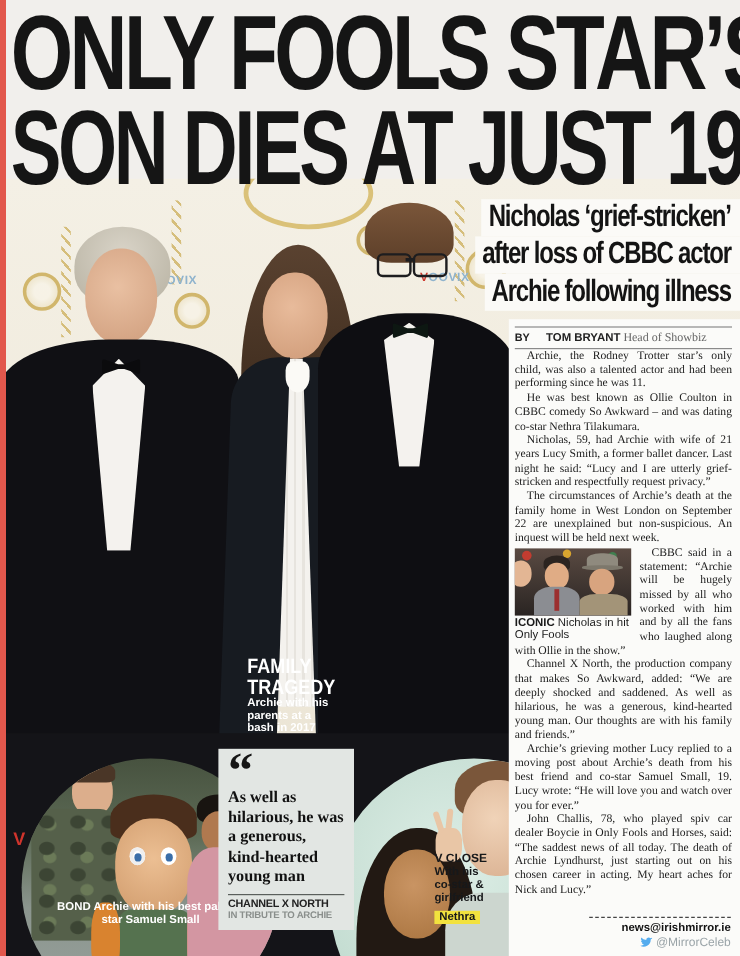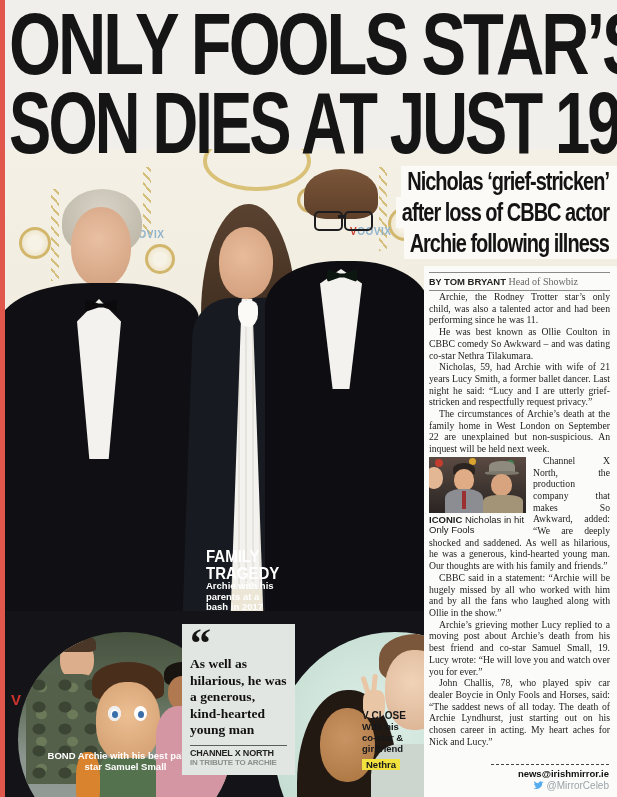--- a/index.html
+++ b/index.html
@@ -56,21 +56,21 @@
   .pq-src .s1{font-weight:700;font-size:9px;color:#222;letter-spacing:-.2px;}
   .pq-src .s2{font-size:8px;color:#8a8f8c;font-weight:700;letter-spacing:-.2px;}
 
   
   .article{left:424px;top:266px;width:193px;height:531px;background:#fbfbf9;z-index:10;
            padding:0;box-sizing:border-box;}
   .article-inner{padding:6px 7px 0 5px;}
   .byline{border-top:1px solid #8a8a8a;border-bottom:1px solid #8a8a8a;padding:3px 0;
           font-size:9px;color:#222;}
   .byline .by{font-weight:700;}
-  .byline .author{font-weight:700;font-size:9.5px;}
+  .byline .author{font-weight:700;font-size:9.5px;margin-left:11px;}
   .byline .role{font-family:"Liberation Serif",serif;color:#666;font-size:10px;}
   .intro{font-weight:700;font-size:11px;line-height:13.5px;color:#141414;text-align:justify;
          margin:6px 0 3px;}
   .body p{font-family:"Liberation Serif",serif;font-size:9.7px;line-height:11.7px;color:#1c1c1c;
           text-align:justify;margin:0;text-indent:10px;}
   
   .inset{float:left;width:97px;margin:2px 7px 1px 0;}
   .inset-photo{position:relative;width:97px;height:56px;overflow:hidden;
                background:linear-gradient(180deg,#5a4a42 0%,#38302c 70%,#2a2422 100%);}
   .inset-cap{font-size:9.5px;line-height:10px;color:#1a1a1a;margin-top:2px;}
@@ -198,22 +198,22 @@
             <div class="shape" style="left:25px;top:12px;width:20px;height:22px;border-radius:48%;background:#e0ac85;"></div>
             <div class="shape" style="left:16px;top:32px;width:38px;height:24px;border-radius:40% 40% 0 0;background:#8b8d92;"></div>
             <div class="shape" style="left:33px;top:34px;width:4px;height:18px;background:#9c2f2f;"></div>
             <div class="shape" style="left:60px;top:4px;width:26px;height:12px;border-radius:45% 45% 10% 10%;background:#8f8a7e;"></div>
             <div class="shape" style="left:56px;top:14px;width:34px;height:4px;border-radius:40%;background:#7d786c;"></div>
             <div class="shape" style="left:62px;top:17px;width:21px;height:22px;border-radius:48%;background:#d8a47f;"></div>
             <div class="shape" style="left:54px;top:38px;width:40px;height:18px;border-radius:35% 35% 0 0;background:#a39478;"></div>
           </div>
           <figcaption class="inset-cap"><b>ICONIC</b><span> Nicholas in hit Only Fools</span></figcaption>
         </figure>
+        <p>CBBC said in a statement: “Archie will be hugely missed by all who worked with him and by all the fans who laughed along with Ollie in the show.”</p>
         <p>Channel X North, the production company that makes So Awkward, added: “We are deeply shocked and saddened. As well as hilarious, he was a generous, kind-hearted young man. Our thoughts are with his family and friends.”</p>
-        <p>CBBC said in a statement: “Archie will be hugely missed by all who worked with him and by all the fans who laughed along with Ollie in the show.”</p>
         <p>Archie’s grieving mother Lucy replied to a moving post about Archie’s death from his best friend and co-star Samuel Small, 19. Lucy wrote: “He will love you and watch over you for ever.”</p>
         <p>John Challis, 78, who played spiv car dealer Boycie in Only Fools and Horses, said: “The saddest news of all today. The death of Archie Lyndhurst, just starting out on his chosen career in acting. My heart aches for Nick and Lucy.”</p>
 
       </div>
     </div>
     <div class="col-footer">
       <div class="cf-rule"></div>
       <div class="cf-email">news@irishmirror.ie</div>
       <div class="cf-tw">
         <span style="display:inline-flex;">

